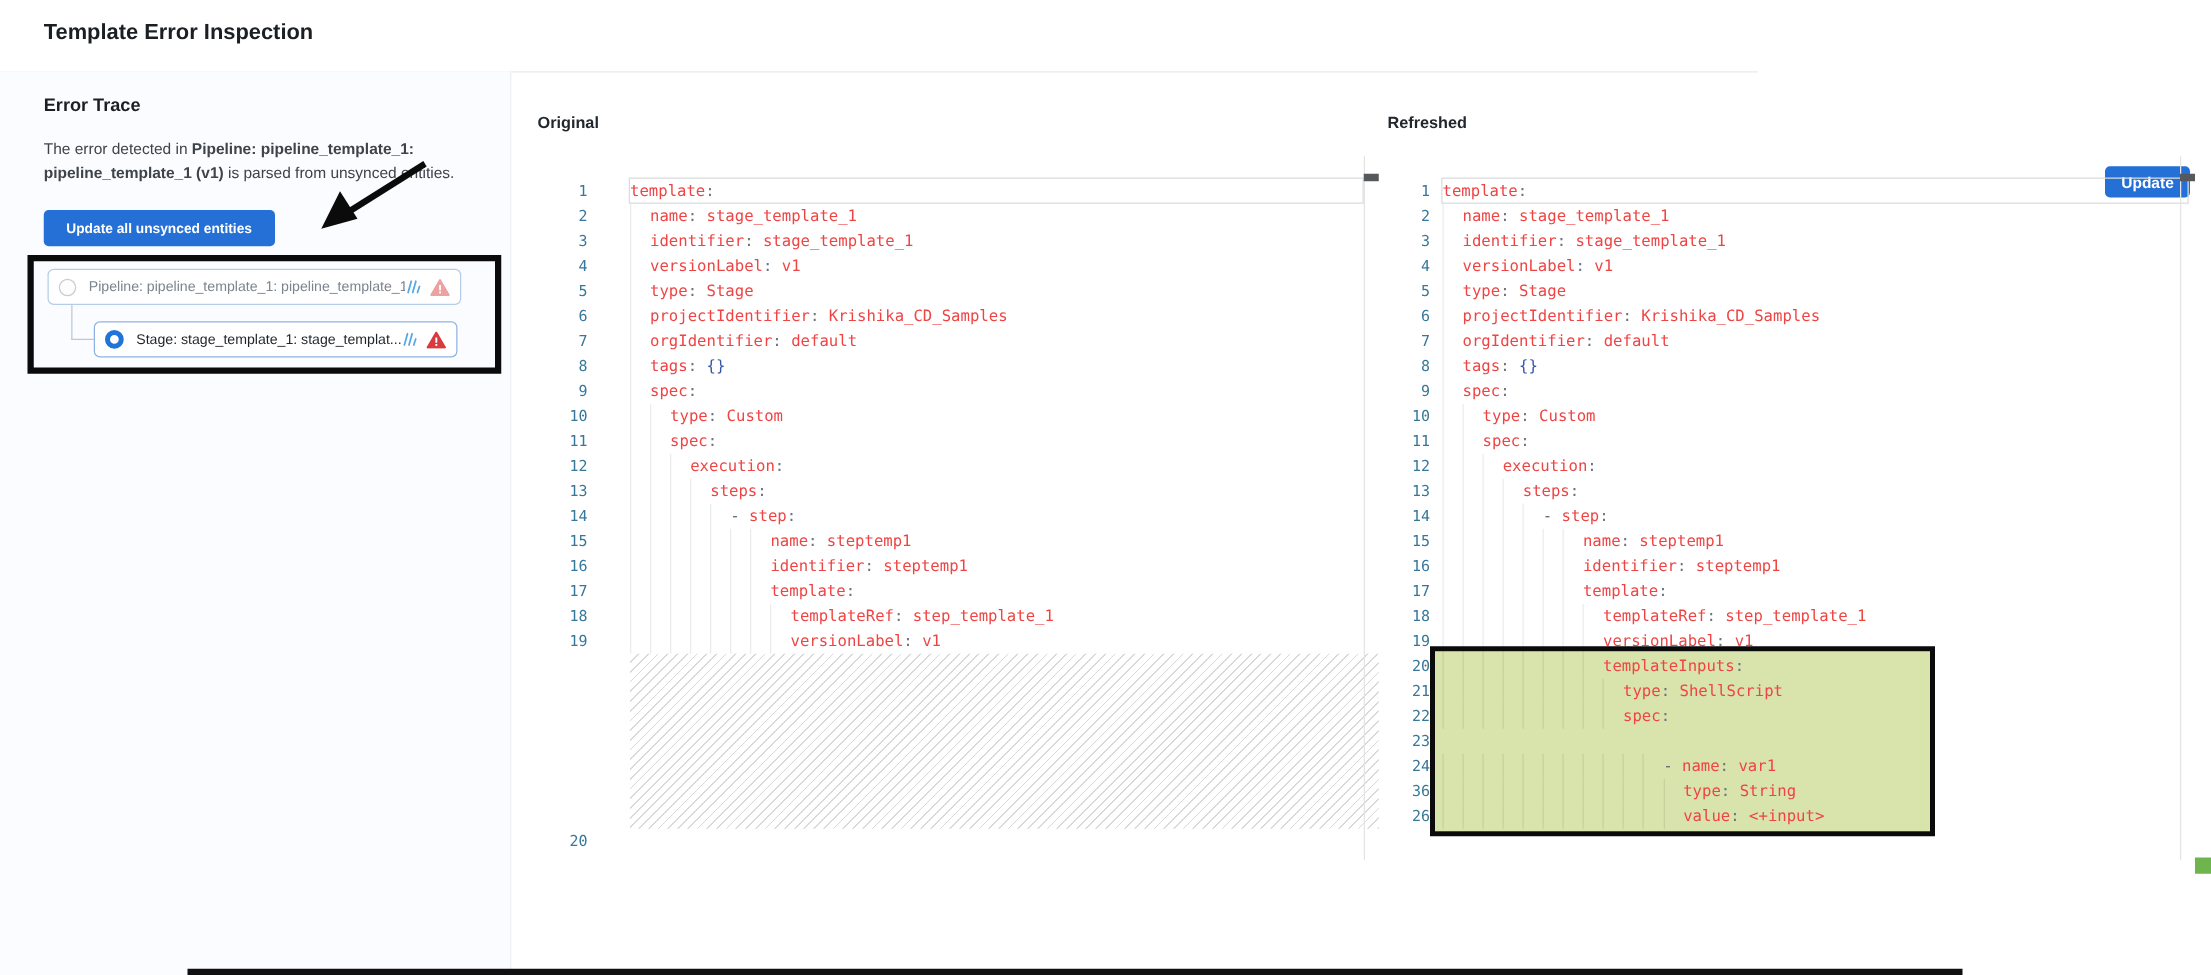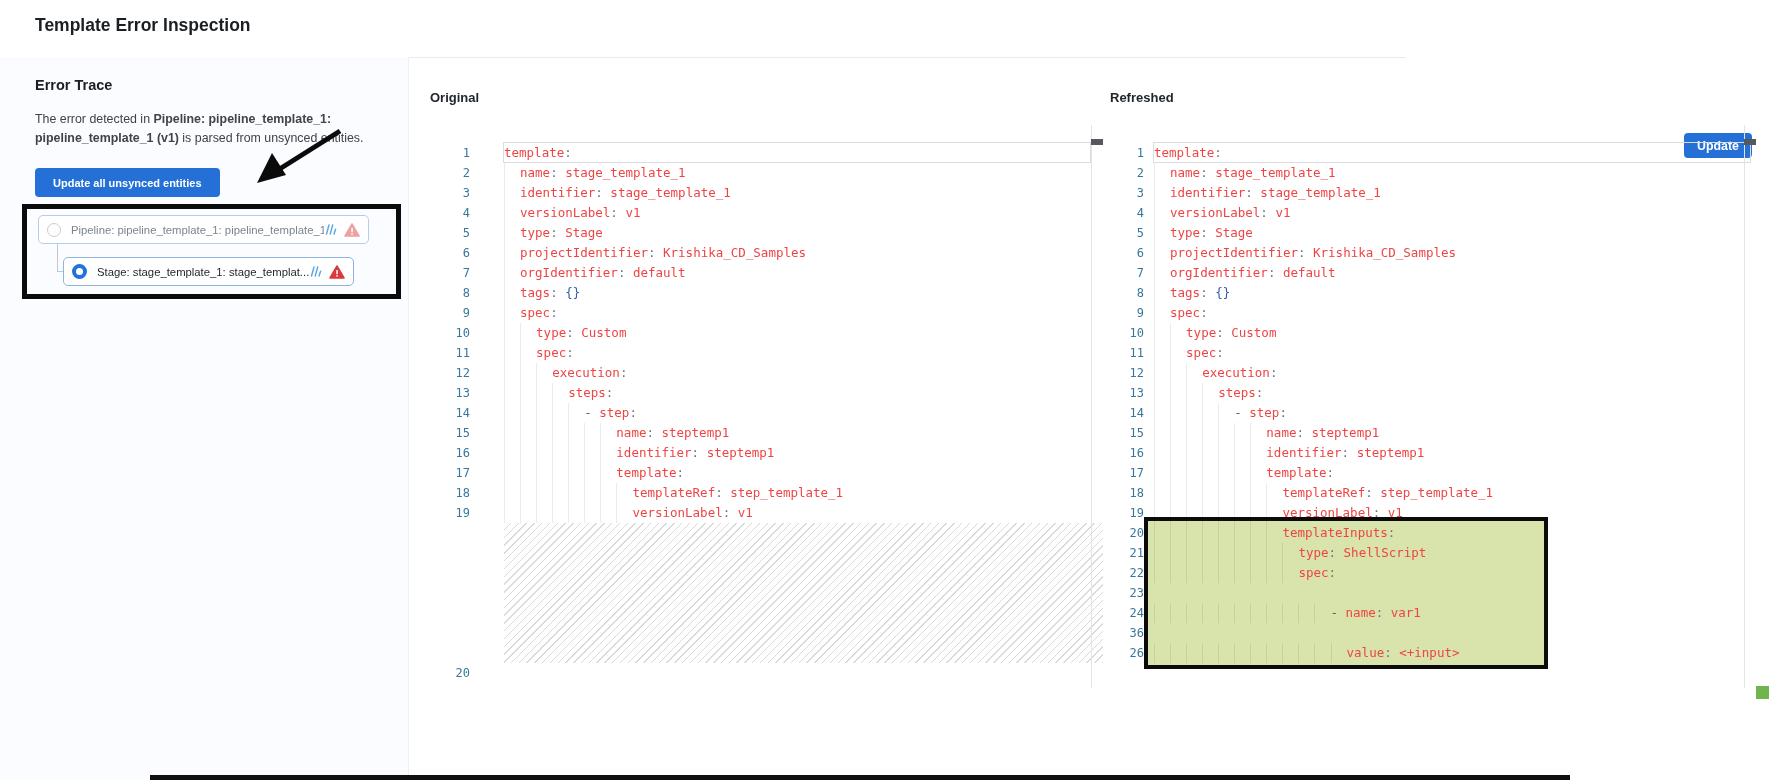--- a/index.html
+++ b/index.html
@@ -18,21 +18,21 @@
   .sb-desc{position:absolute;left:35px;top:53px;width:348px;font-size:12.4px;line-height:18.5px;color:#3f434a;margin:0;}
   .btn{border:none;cursor:pointer;font-family:"Liberation Sans",sans-serif;}
   .btn-primary{background:#2470d6;color:#fff;border-radius:4px;font-weight:700;}
   .sb-update-btn{position:absolute;left:35px;top:111px;height:29px;padding:0 18px;font-size:11px;}
   .annot-arrow{position:absolute;left:248px;top:68px;}
   .annot-box{position:absolute;left:22px;top:147px;width:379px;height:95px;border:5px solid #0b0b0b;
              box-sizing:border-box;background:transparent;pointer-events:none;}
   .tree-node{position:absolute;height:29px;background:#fff;border-radius:5px;display:flex;align-items:center;
              box-sizing:border-box;padding:0 8px;}
   .node-pipeline{left:38px;top:158px;width:331px;border:1px solid #b5cdea;}
-  .node-stage{left:63px;top:200px;width:291px;border:1px solid #8db4e2;}
+  .node-stage{left:75px;top:200px;width:291px;border:1px solid #8db4e2;}
   .node-label{font-size:11.3px;white-space:nowrap;overflow:hidden;margin-left:10px;}
   .node-pipeline .node-label{color:#7c848e;}
   .node-stage .node-label{color:#1f2328;}
   .radio{box-sizing:border-box;border-radius:50%;flex:none;}
   .radio-off{width:14px;height:14px;border:1.4px solid #c8ccd3;background:#fdfdfd;}
   .radio-on{width:15px;height:15px;border:4.6px solid #2073d8;background:#ffffff;}
   .node-icons{margin-left:auto;display:flex;align-items:center;gap:7px;}
   .connector-v{position:absolute;left:57px;top:187px;width:1px;height:28px;background:#bcc8d6;}
   .connector-h{position:absolute;left:57px;top:214px;width:18px;height:1px;background:#bcc8d6;}
 
@@ -319,20 +319,21 @@
       </div>
       <div class="code-row">
         <div class="ln">23</div>
       </div>
       <div class="code-row">
         <div class="ln">24</div>
         <div class="cl"><span class="ig"></span><span class="ig"></span><span class="ig"></span><span class="ig"></span><span class="ig"></span><span class="ig"></span><span class="ig"></span><span class="ig"></span><span class="ig"></span><span class="ig"></span><span class="ig"></span><span class="d">- </span><span class="k">name</span><span class="c">:</span><span class="v"> var1</span></div>
       </div>
       <div class="code-row">
         <div class="ln">36</div>
+        <div class="cl"><span class="ig"></span><span class="ig"></span><span class="ig"></span><span class="ig"></span><span class="ig"></span><span class="ig"></span><span class="ig"></span><span class="ig"></span><span class="ig"></span><span class="ig"></span><span class="ig"></span><span class="ig"></span><span class="k">type</span><span class="c">:</span><span class="v"> String</span></div>
       </div>
       <div class="code-row">
         <div class="ln">26</div>
         <div class="cl"><span class="ig"></span><span class="ig"></span><span class="ig"></span><span class="ig"></span><span class="ig"></span><span class="ig"></span><span class="ig"></span><span class="ig"></span><span class="ig"></span><span class="ig"></span><span class="ig"></span><span class="ig"></span><span class="k">value</span><span class="c">:</span><span class="v"> &lt;+input&gt;</span></div>
       </div>
     </div>
 
   <div class="ruler-line rl-original"></div>
   <div class="ruler-line rl-refreshed"></div>
   <div class="ruler-mark-dark rm-original"></div>

